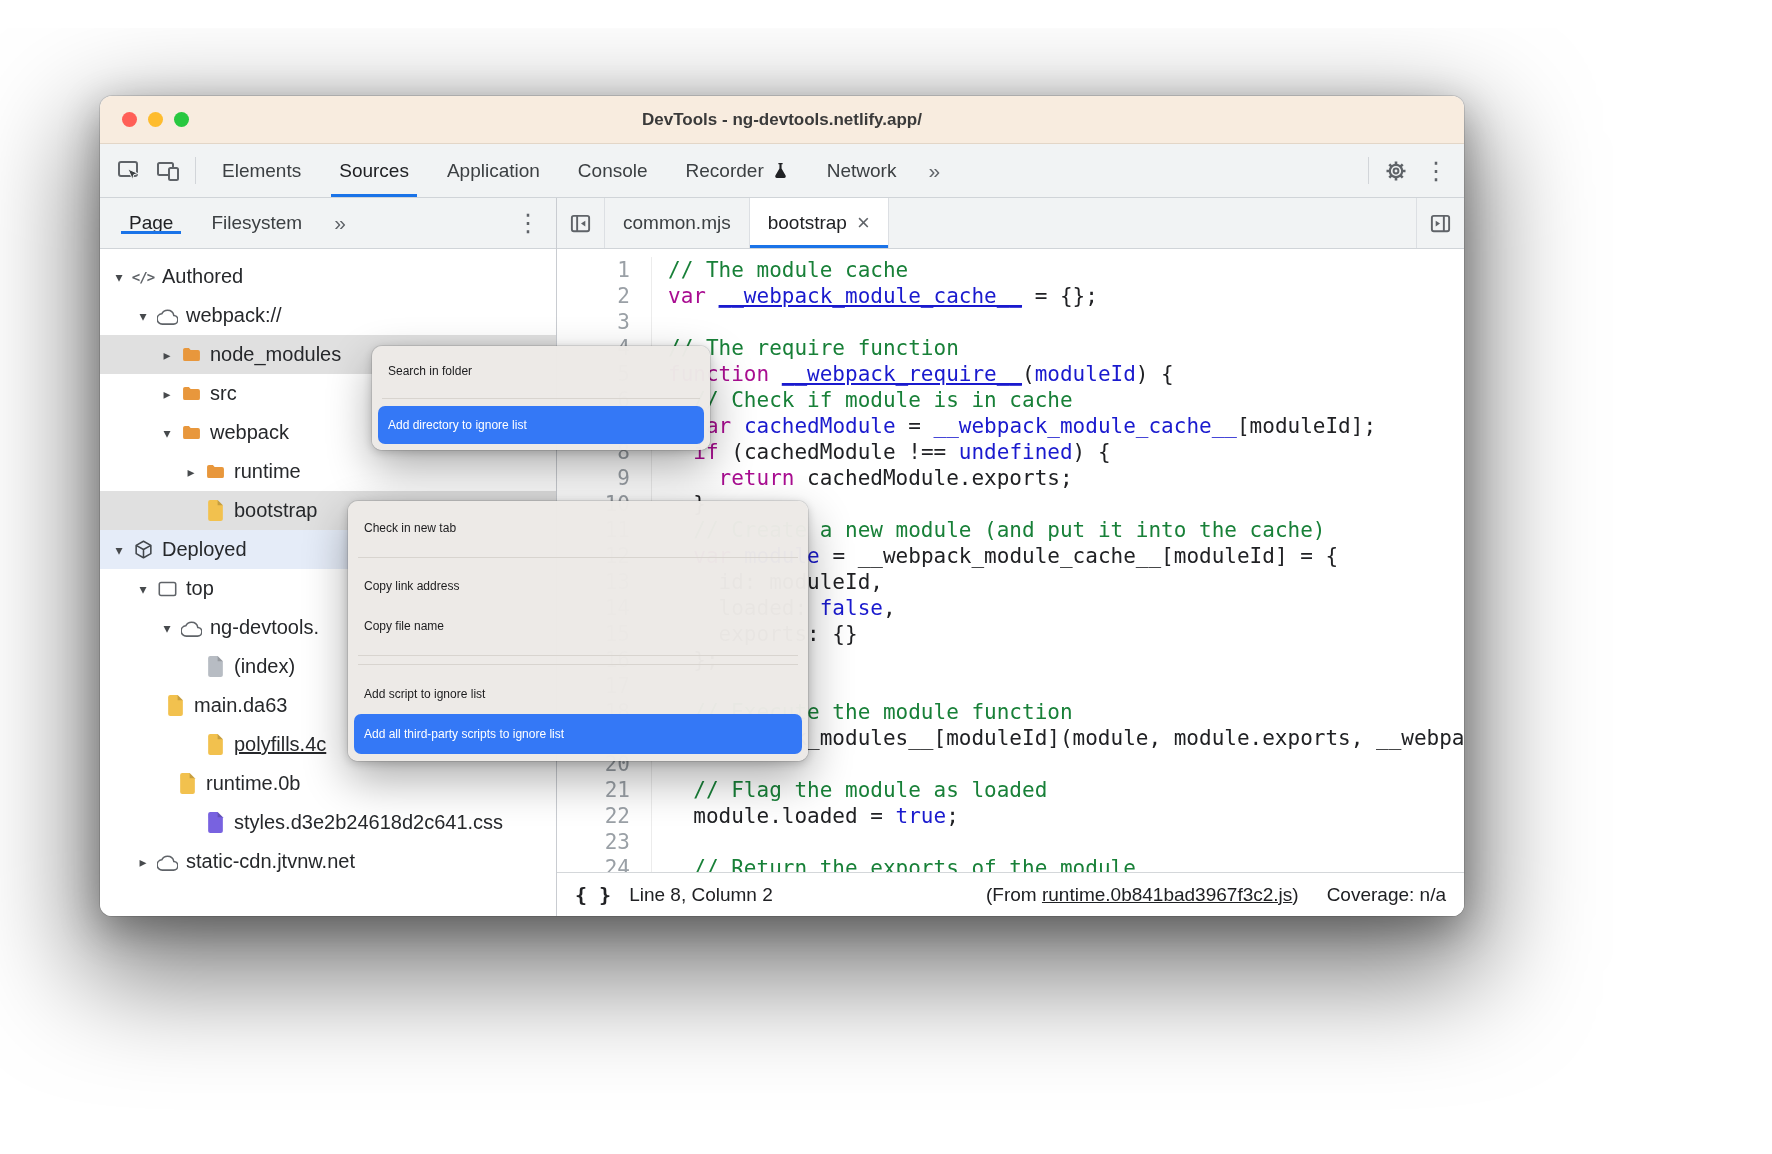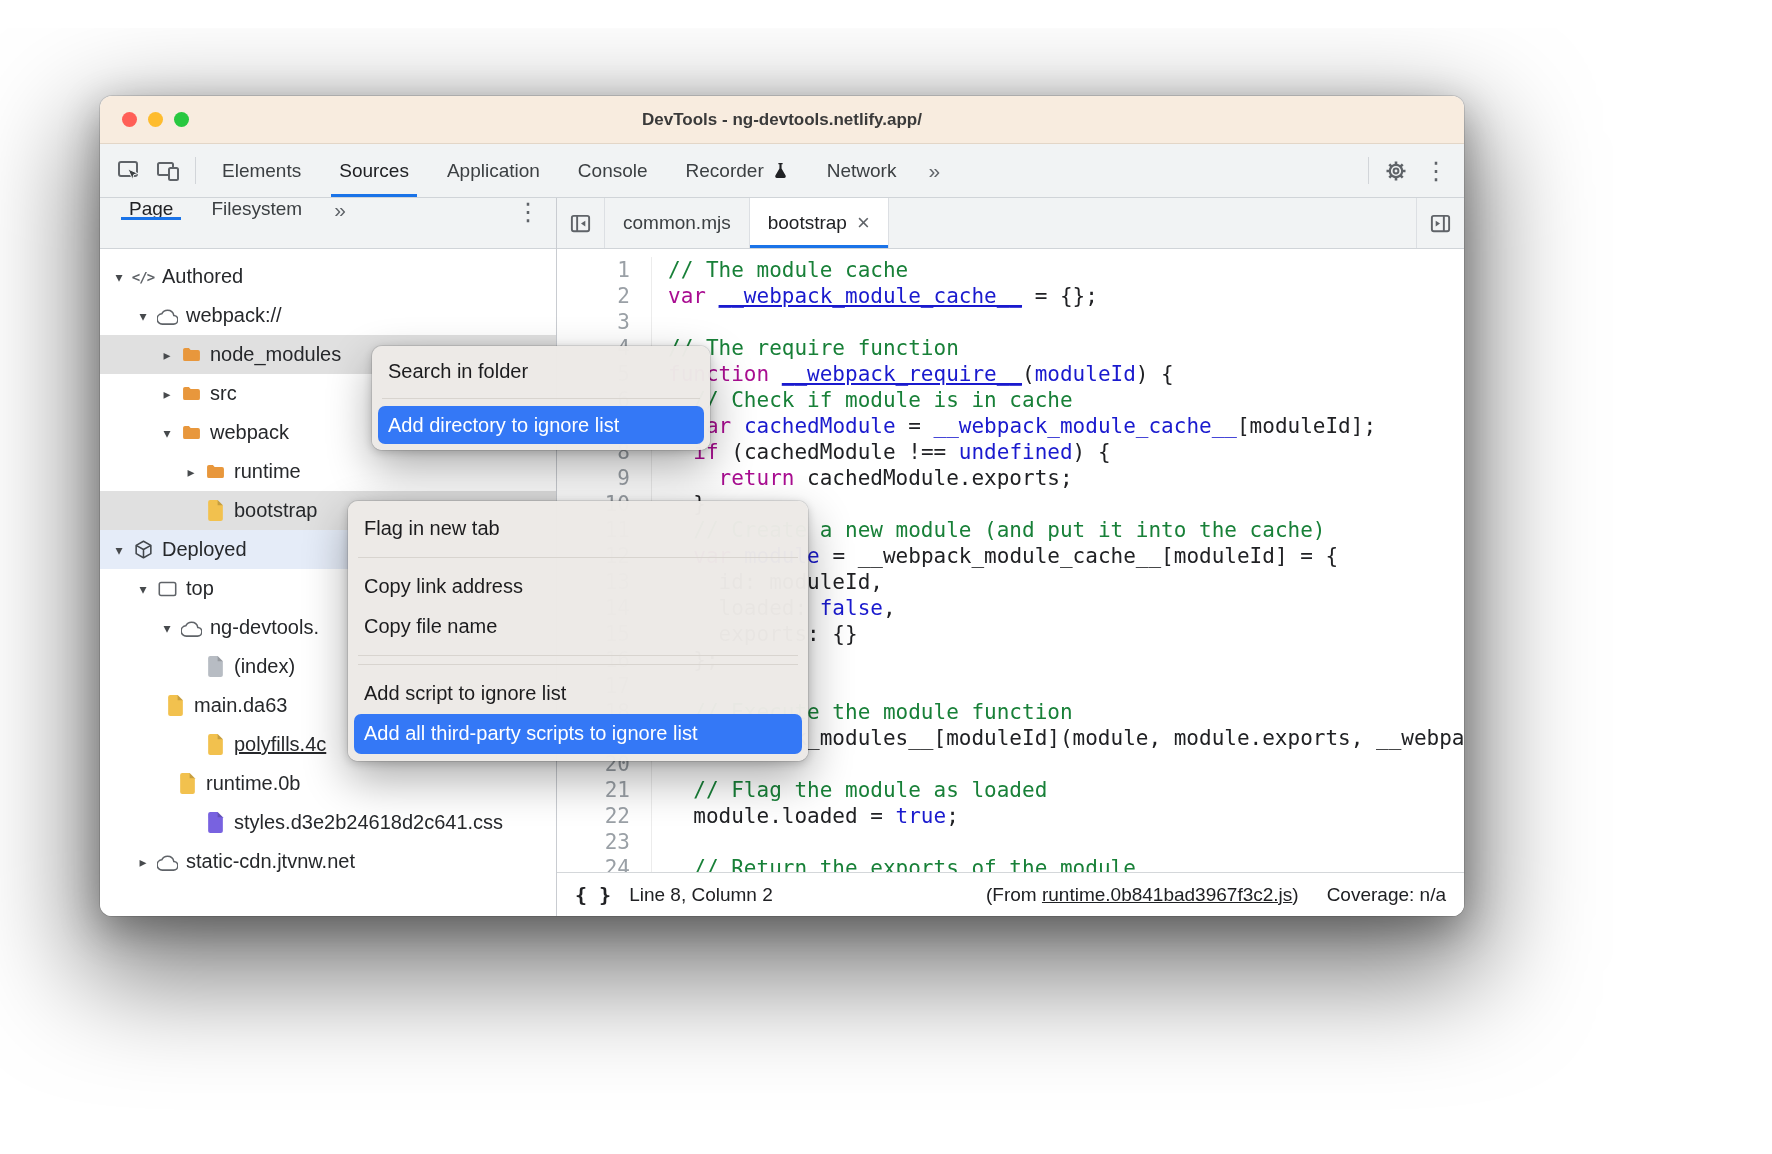--- a/index.html
+++ b/index.html
@@ -21,21 +21,21 @@
   .vsep{width:1px;background:#d2d5d9;margin:13px 7px;}
   .ptab{display:flex;align-items:center;gap:8px;padding:0 19px;font-size:19px;color:#3c4043;position:relative;white-space:nowrap;}
   .ptab.active{color:#202124;}
   .ptab.active::after{content:"";position:absolute;left:11px;right:11px;bottom:0;height:3px;background:#1a73e8;}
   .chev{display:flex;align-items:center;padding:0 13px;color:#5f6368;font-size:21px;}
   .spacer{flex:1;}
   .dots{font-size:24px;color:#5f6368;width:40px;display:flex;align-items:center;justify-content:center;}
   
   .main{flex:1;display:flex;min-height:0;}
   .sidebar{flex:0 0 456px;width:456px;border-right:1px solid #c9ccd1;display:flex;flex-direction:column;background:#fff;min-width:0;}
-  .subtabs{flex:0 0 50px;background:#f1f3f4;border-bottom:1px solid #d0d4d8;display:flex;align-items:flex-start;padding-left:10px;}
+  .subtabs{flex:0 0 50px;background:#f1f3f4;border-bottom:1px solid #d0d4d8;display:flex;align-items:center;padding-left:10px;}
   .tree{flex:1;padding-top:8px;overflow:hidden;font-size:20px;color:#26282b;}
   .trow{height:39px;display:flex;align-items:center;white-space:nowrap;}
   .trow .arrow{flex:0 0 22px;width:22px;text-align:center;font-size:14px;color:#474a4d;}
   .trow .ticon{flex:0 0 22px;width:22px;height:22px;margin:0 8px 0 2px;display:flex;align-items:center;justify-content:center;}
   .trow.hl-gray{background:#e0e0e0;}
   .trow.hl-blue{background:#e5ecf8;}
   .tcode{font-family:"DejaVu Sans Mono",monospace;font-size:14px;font-weight:bold;color:#5f6368;letter-spacing:-1px;}
   
   .editor{flex:1;display:flex;flex-direction:column;min-width:0;background:#fff;}
   .etabs{flex:0 0 50px;background:#f1f3f4;border-bottom:1px solid #d0d4d8;display:flex;align-items:stretch;}
@@ -54,21 +54,21 @@
   .tok-def{color:#1a1ace;}
   .tok-defu{color:#1a1ace;text-decoration:underline;}
   .tok-atom{color:#1a1ace;}
   .tok-pl{color:#202124;}
   
   .statusbar{flex:0 0 43px;border-top:1px solid #d4d7da;background:#fff;display:flex;align-items:center;gap:18px;padding:0 18px;font-size:19px;color:#202124;white-space:nowrap;}
   .sb-brace{font-family:"DejaVu Sans Mono",monospace;font-size:20px;font-weight:bold;color:#202124;}
   .sb-right{margin-left:auto;display:flex;gap:28px;}
   .sb-link{text-decoration:underline;}
   
-  .menu{position:absolute;background:rgba(237,234,231,0.98);border-radius:10px;z-index:60;font-size:20px;color:#1c1c1e;
+  .menu{position:absolute;background:rgba(237,234,231,0.98);border-radius:10px;z-index:60;font-size:12px;color:#1c1c1e;
         box-shadow:0 18px 45px rgba(0,0,0,0.33),0 2px 10px rgba(0,0,0,0.20),0 0 0 1px rgba(0,0,0,0.09);}
   .menu1{left:372px;top:318px;width:338px;padding:6px 0;}
   .menu2{left:348px;top:473px;width:460px;padding:7px 0;}
   .menu1 .mitem{height:38px;}
   .menu2 .mitem{height:40px;}
   .mitem{display:flex;align-items:center;padding:0 16px;white-space:nowrap;}
   .mitem.hl{background:#3478f6;color:#fff;margin:0 6px;padding:0 10px;border-radius:7px;}
   .menu1 .msep{height:1px;background:#d8d4cf;margin:7.5px 10px;}
   .menu2 .msep{height:1px;background:#d8d4cf;margin:8.5px 10px;}
   svg{display:block;}
@@ -353,21 +353,21 @@
       <div class="mitem">
         <span>Search in folder</span>
       </div>
       <div class="msep"></div>
       <div class="mitem hl">
         <span>Add directory to ignore list</span>
       </div>
     </div>
   <div class="menu menu2" id="menu2">
       <div class="mitem">
-        <span>Flag in new tab</span>
+        <span>Check in new tab</span>
       </div>
       <div class="msep"></div>
       <div class="mitem">
         <span>Copy link address</span>
       </div>
       <div class="mitem">
         <span>Copy file name</span>
       </div>
       <div class="msep"></div>
       <div class="msep"></div>

